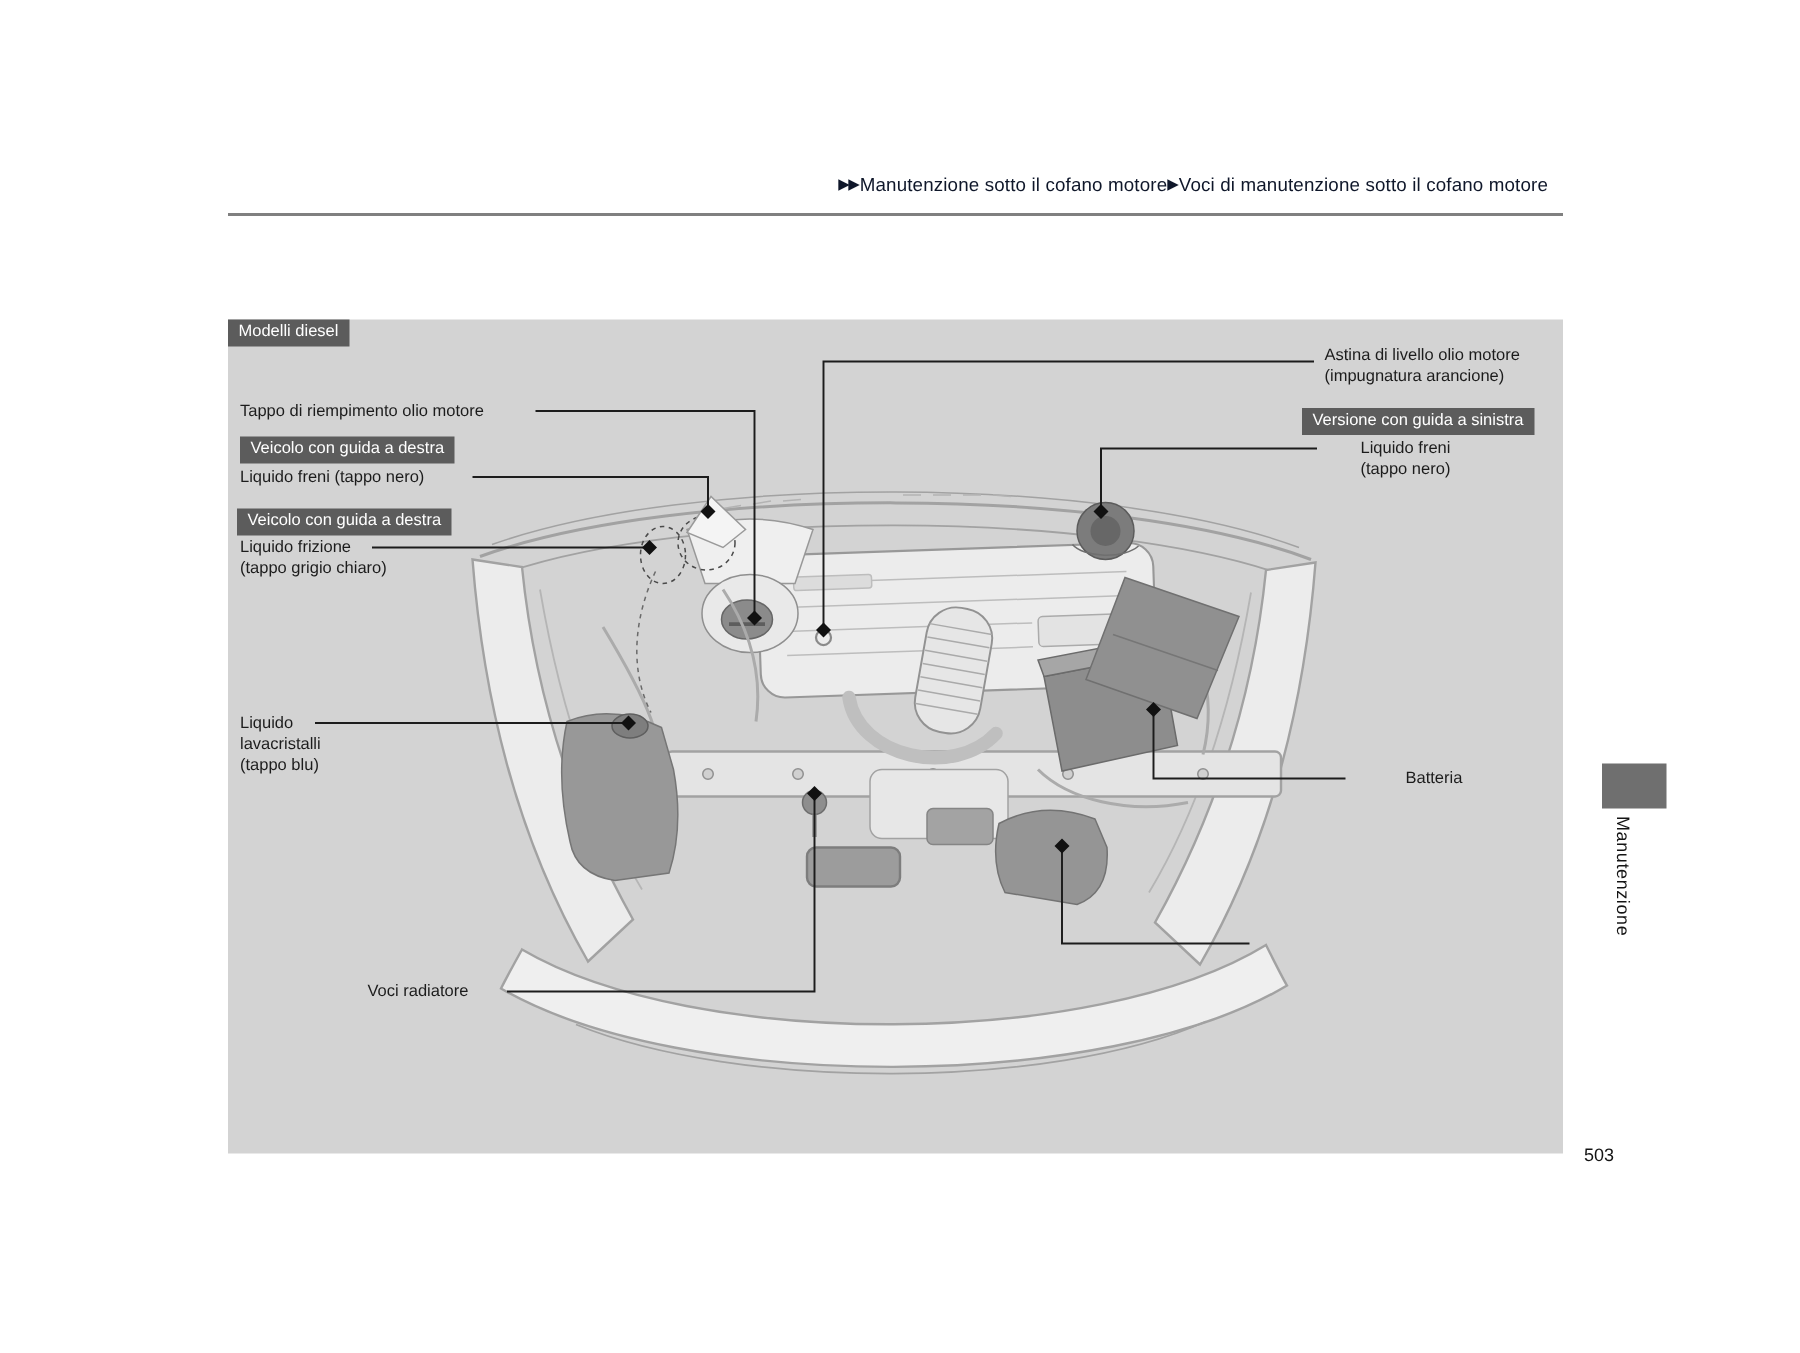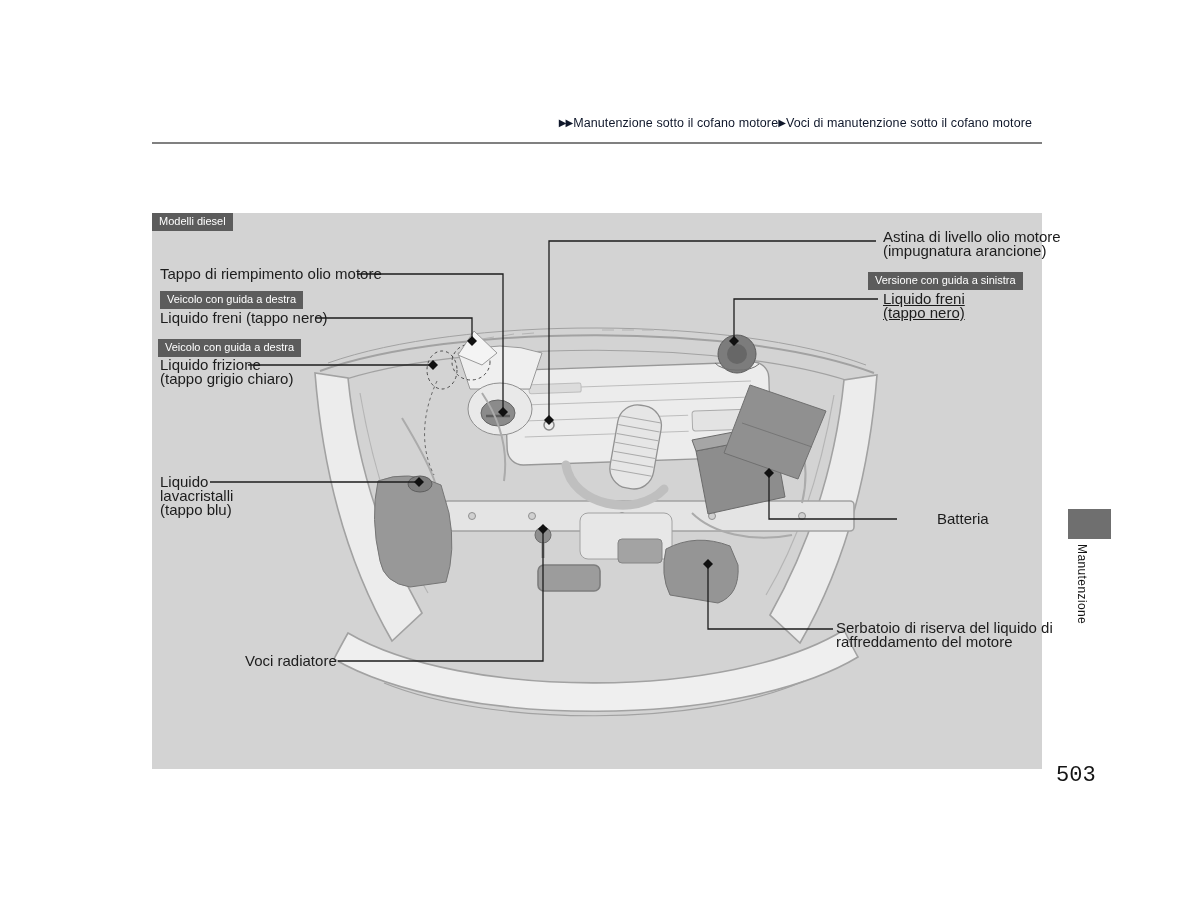--- a/index.html
+++ b/index.html
@@ -24,34 +24,34 @@
     margin-top:16px;
   }
   .panel svg{position:absolute;left:0;top:0;}
   
   .badge{
     position:absolute;background:#5c5c5c;color:#ffffff;
     font-size:11px;line-height:13px;padding:2px 7px 3px 7px;white-space:nowrap;
   }
   
   .callout-label{
-    position:absolute;color:#1c1c1c;font-size:15px;line-height:14px;white-space:nowrap;
+    position:absolute;color:#1c1c1c;font-size:11px;line-height:14px;white-space:nowrap;
   }
   
   .chapter-tab{
     position:absolute;left:1068px;top:509px;width:43px;height:30px;background:#6f6f6f;
   }
   .chapter-tab-label{
     position:absolute;left:1089px;top:544px;
     transform:rotate(90deg);transform-origin:0 0;
     font-size:12px;color:#141414;letter-spacing:.4px;white-space:nowrap;
   }
   
   .page-number{
-    position:absolute;left:1056px;top:763px;font-size:22px;color:#141414;font-family:Liberation Mono, monospace;
+    position:absolute;left:1056px;top:763px;font-size:12px;color:#141414;
   }
 </style>
 </head>
 <body>
 
 <div class="page-header">
   <span class="arrow">▶▶</span><span>Manutenzione sotto il cofano motore</span><span class="arrow">▶</span><span>Voci di manutenzione sotto il cofano motore</span>
 </div>
 <div class="header-rule"></div>
 
@@ -199,29 +199,25 @@
     <div>(tappo blu)</div>
   </div>
   <div class="callout-label" style="left:93px;top:441px;">
     <div>Voci radiatore</div>
   </div>
 
   <div class="callout-label" style="left:731px;top:17px;">
     <div>Astina di livello olio motore</div>
     <div>(impugnatura arancione)</div>
   </div>
-  <div class="callout-label" style="left:731px;top:79px;text-decoration:underline;">
+  <div class="callout-label" style="left:755px;top:79px;">
     <div>Liquido freni</div>
     <div>(tappo nero)</div>
   </div>
   <div class="callout-label" style="left:785px;top:299px;">
     <div>Batteria</div>
   </div>
-  <div class="callout-label" style="left:684px;top:408px;">
-    <div>Serbatoio di riserva del liquido di</div>
-    <div>raffreddamento del motore</div>
-  </div>
 </div>
 
 <div class="chapter-tab"></div>
 <div class="chapter-tab-label">Manutenzione</div>
 
 <div class="page-number">503</div>
 
 </body></html>

